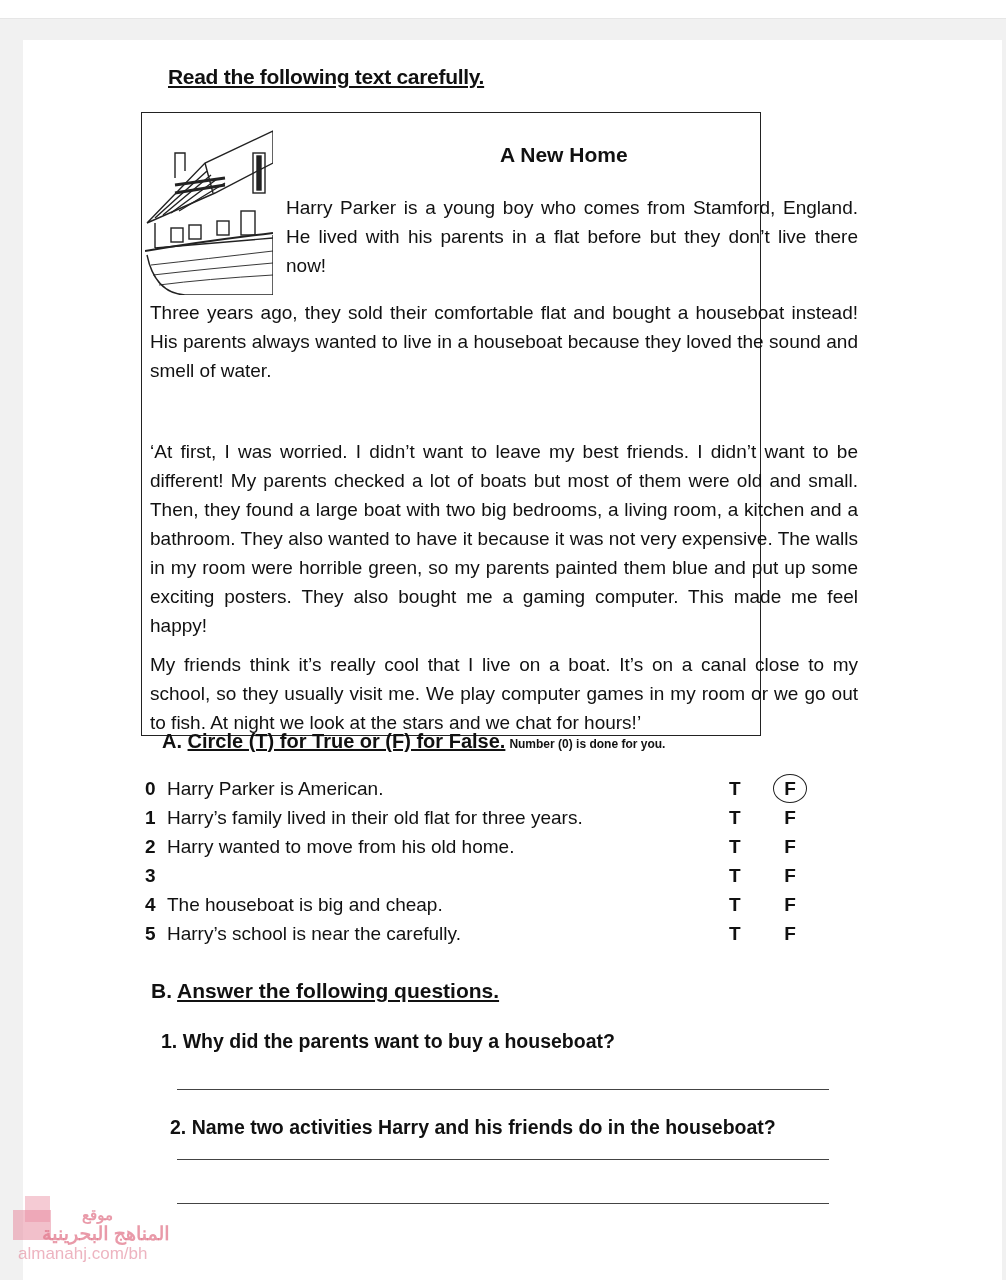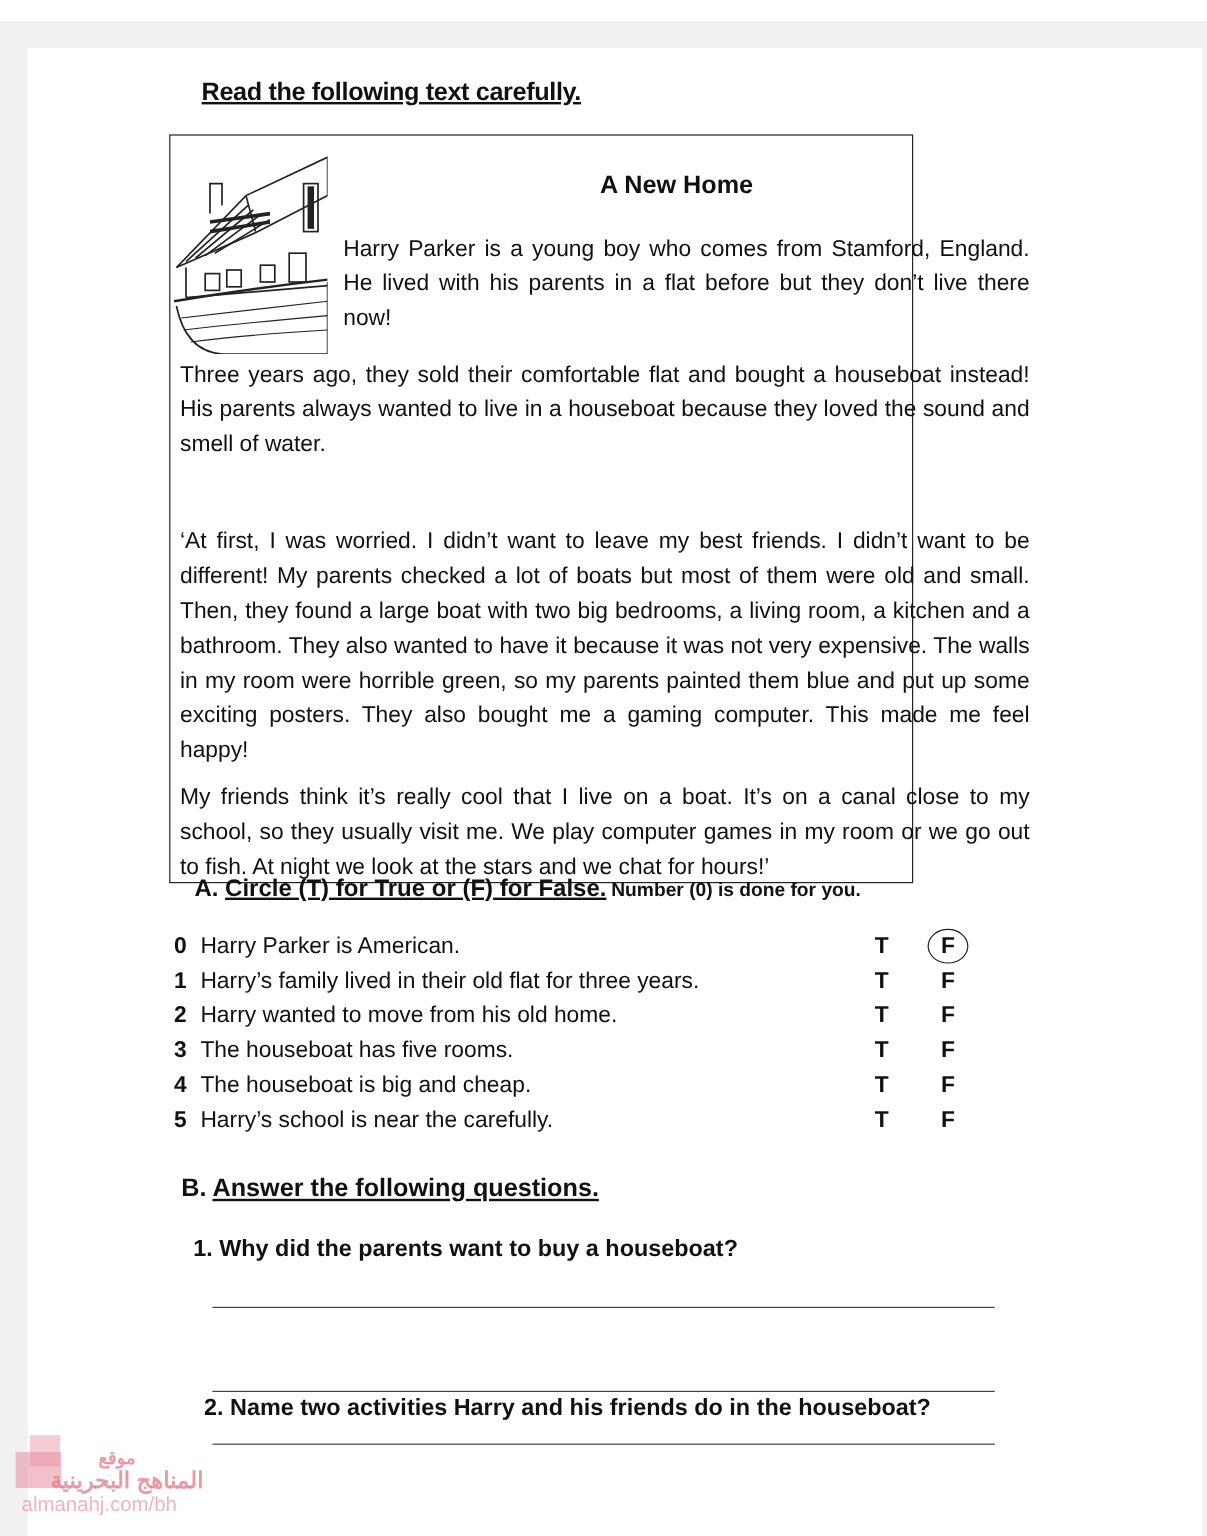--- a/index.html
+++ b/index.html
@@ -30,39 +30,39 @@
   }
   .p1 { position:absolute; left:144px; top:80px; width:572px; }
   .p2 { position:absolute; left:8px; top:185px; width:708px; }
   .p3 { position:absolute; left:8px; top:288px; width:708px;margin-top:36px; }
   .p4 { position:absolute; left:8px; top:537px; width:708px; }
 
   .secA {
     position:absolute; left:162px; top:730px; font-size:20px; font-weight:bold;
   }
   .secA .u { text-decoration:underline; }
-  .secA .note { font-size:16px; font-weight:bold; margin-left:4px; }
+  .secA .note { font-size:12px; font-weight:bold; margin-left:4px; }
   .tf { position:absolute; left:145px; top:778px; width:680px; }
   .tf-row { position:relative; height:29px; font-size:19px; }
   .tf-num { position:absolute; left:0; top:0; font-weight:bold; }
   .tf-text { position:absolute; left:22px; top:0; }
   .tf-t { position:absolute; left:584px; top:0; font-weight:bold; }
   .tf-f { position:absolute; left:638px; top:0; font-weight:bold; width:14px; text-align:center; }
   .tf-f.circled::after {
     content:""; position:absolute; left:-10px; top:-4px; width:32px; height:27px;
     border:1.3px solid #222; border-radius:50%;
   }
 
   .secB {
     position:absolute; left:151px; top:979px; font-size:21px; font-weight:bold;
   }
   .secB .u { text-decoration:underline; }
   .q { position:absolute; font-size:19.5px; font-weight:bold; }
   .q1 { left:161px; top:1030px; }
-  .q2 { left:170px; top:1116px;margin-top:46px; }
+  .q2 { left:170px; top:1116px; }
   .ansline { position:absolute; height:0; border-top:1.5px solid #444; }
   .l1 { left:177px; top:1089px; width:652px; }
   .l2 { left:177px; top:1159px; width:652px; }
   .l3 { left:177px; top:1203px; width:652px; }
 
   .wm { position:absolute; left:0; top:1180px; width:220px; height:100px; }
   .wm-sq1 { position:absolute; left:13px; top:30px; width:38px; height:30px; background:rgba(232,140,160,0.55); }
   .wm-sq2 { position:absolute; left:25px; top:16px; width:25px; height:26px; background:rgba(232,140,160,0.45); }
   .wm-ar1 { position:absolute; left:82px; top:26px; font-size:15px; font-weight:bold; color:rgba(225,120,140,0.75); direction:rtl; }
   .wm-ar2 { position:absolute; left:42px; top:42px; font-size:19px; font-weight:bold; color:rgba(225,120,140,0.75); direction:rtl; }
@@ -121,21 +121,20 @@
     <span class="tf-f">F</span>
   </div>
   <div class="tf-row">
     <span class="tf-num">2</span>
     <span class="tf-text">Harry wanted to move from his old home.</span>
     <span class="tf-t">T</span>
     <span class="tf-f">F</span>
   </div>
   <div class="tf-row">
     <span class="tf-num">3</span>
-    <span class="tf-text">The houseboat has five rooms.</span>
     <span class="tf-t">T</span>
     <span class="tf-f">F</span>
   </div>
   <div class="tf-row">
     <span class="tf-num">4</span>
     <span class="tf-text">The houseboat is big and cheap.</span>
     <span class="tf-t">T</span>
     <span class="tf-f">F</span>
   </div>
   <div class="tf-row">

